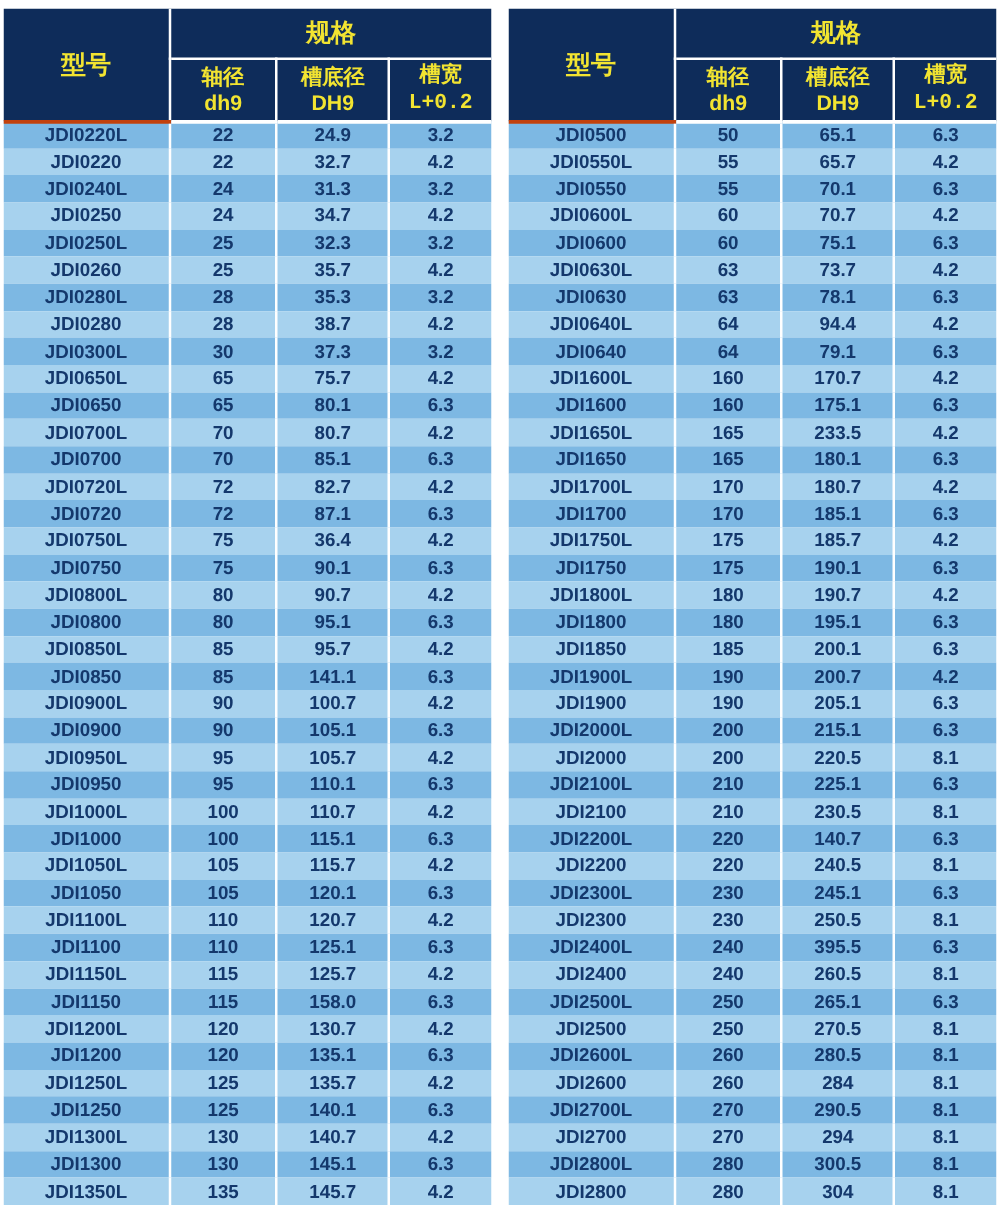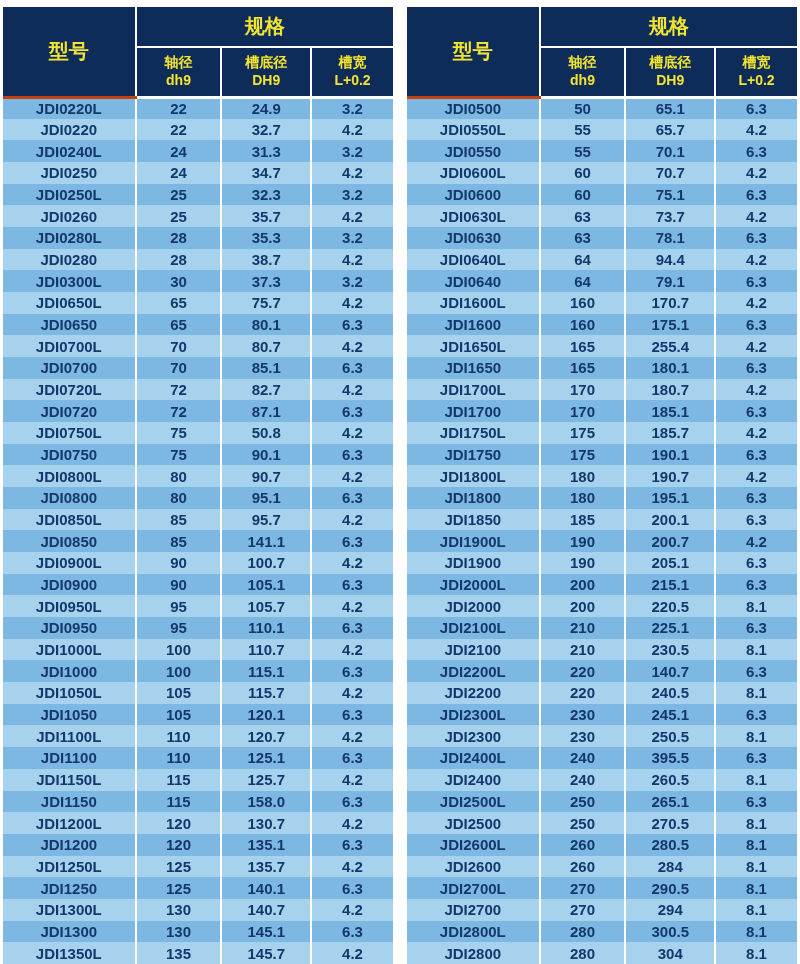--- a/index.html
+++ b/index.html
@@ -37,28 +37,28 @@
     font-size: 20px;
     border-right: 2px solid #ffffff;
     border-bottom: 3px solid #c2410c;
   }
   th.spec-group-head {
     font-size: 20px;
     height: 40px;
     border-bottom: 2px solid #ffffff;
   }
   th.sub-head {
-    font-size: 14px;
+    font-size: 17px;
     height: 50px;
     line-height: 1.25;
     border-left: 2px solid #f97316;
     border-right: 2px solid #ffffff;
     border-bottom: 3px solid #ffffff;
   }
-  th.sub-head:last-child { border-right: none; }
+  th.sub-head:last-child { border-right: none; font-family: Liberation Mono, monospace; }
 
   .spec-table tbody td {
     height: 21.5px;
     text-align: center;
     vertical-align: middle;
     color: #14386c;
     font-weight: bold;
     font-size: 15px;
     border-left: 2px solid #ffffff;
     border-right: 2px solid #ffffff;
@@ -187,21 +187,21 @@
         </tr>
         <tr>
           <td>JDI0720</td>
           <td>72</td>
           <td>87.1</td>
           <td>6.3</td>
         </tr>
         <tr>
           <td>JDI0750L</td>
           <td>75</td>
-          <td>50.8</td>
+          <td>36.4</td>
           <td>4.2</td>
         </tr>
         <tr>
           <td>JDI0750</td>
           <td>75</td>
           <td>90.1</td>
           <td>6.3</td>
         </tr>
         <tr>
           <td>JDI0800L</td>
@@ -434,21 +434,21 @@
         </tr>
         <tr>
           <td>JDI1600</td>
           <td>160</td>
           <td>175.1</td>
           <td>6.3</td>
         </tr>
         <tr>
           <td>JDI1650L</td>
           <td>165</td>
-          <td>255.4</td>
+          <td>233.5</td>
           <td>4.2</td>
         </tr>
         <tr>
           <td>JDI1650</td>
           <td>165</td>
           <td>180.1</td>
           <td>6.3</td>
         </tr>
         <tr>
           <td>JDI1700L</td>

